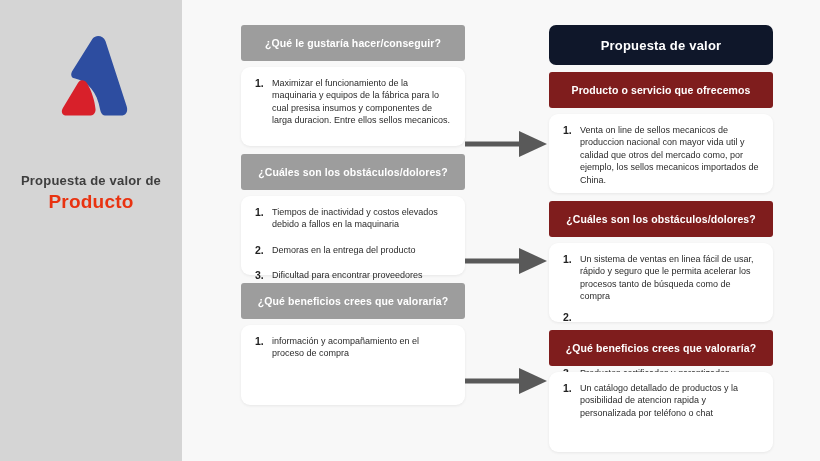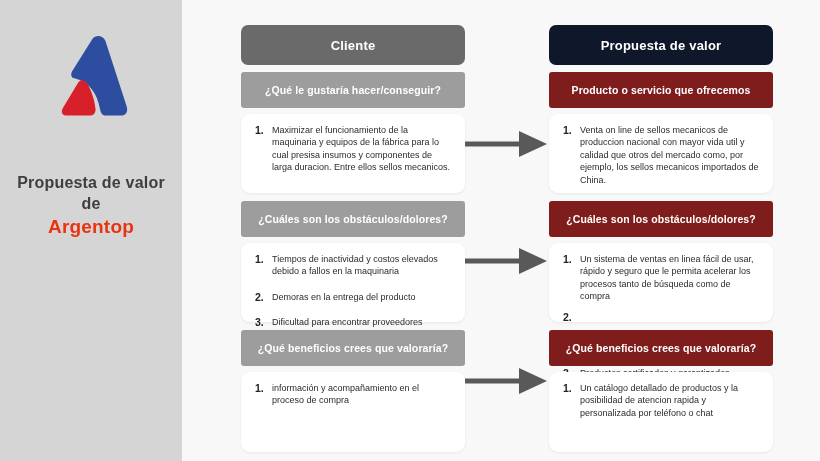--- a/index.html
+++ b/index.html
@@ -9,21 +9,21 @@
   .slide { position: relative; width: 820px; height: 461px; background: #f8f8f8; }
 
   
   .sidebar {
     position: absolute; left: 0; top: 0; width: 182px; height: 461px;
     background: #d5d5d5; display: flex; flex-direction: column; align-items: center;
   }
   .logo { margin-top: 34px; width: 76px; height: 84px; }
   .sidebar-title {
     margin-top: 54px; width: 150px; text-align: center;
-    font-size: 16px; font-weight: 700; color: #3e3e3e; line-height: 1.32;
+    font-size: 13px; font-weight: 700; color: #3e3e3e; line-height: 1.32;
     letter-spacing: 0.2px;
   }
   .sidebar-brand {
     width: 150px; text-align: center;
     font-size: 19px; font-weight: 700; color: #e93311; line-height: 1.32;
     letter-spacing: 0.2px;
   }
 
   
   .col { position: absolute; top: 25px; width: 224px; display: flex; flex-direction: column; }
@@ -75,25 +75,24 @@
 <body>
 
 <div class="slide">
 
   <div class="sidebar">
     <svg class="logo" viewBox="0 0 100 110" xmlns="http://www.w3.org/2000/svg">
       <path fill="#2d4da0" d="M52,6 C57,0 66,2 69,9 L97,95 C99,102 96,107 89,107 L70,107 C65,107 63,104 62,99 C58,76 46,62 28,58 C24,57 23,53 25,49 Z"></path>
       <path fill="#d8202a" d="M33,64 C36,59 42,60 45,65 C51,75 55,88 56,99 C56,104 53,107 48,107 L18,107 C12,107 10,102 13,97 Z"></path>
     </svg>
     <div class="sidebar-title">Propuesta de valor de</div>
-    <div class="sidebar-brand">Argentop</div>
+    <div class="sidebar-brand">Producto</div>
   </div>
 
   <div class="col col-left">
-    <div class="col-header">Cliente</div>
 
     <div class="sub-header">¿Qué le gustaría hacer/conseguir?</div>
     <div class="card card-1">
       <div class="item">
         <span class="num">1.</span>
         <span class="txt">Maximizar el funcionamiento de la maquinaria y equipos de la fábrica para lo cual presisa insumos y componentes de larga duracion. Entre ellos sellos mecanicos.</span>
       </div>
     </div>
 
     <div class="sub-header">¿Cuáles son los obstáculos/dolores?</div>

